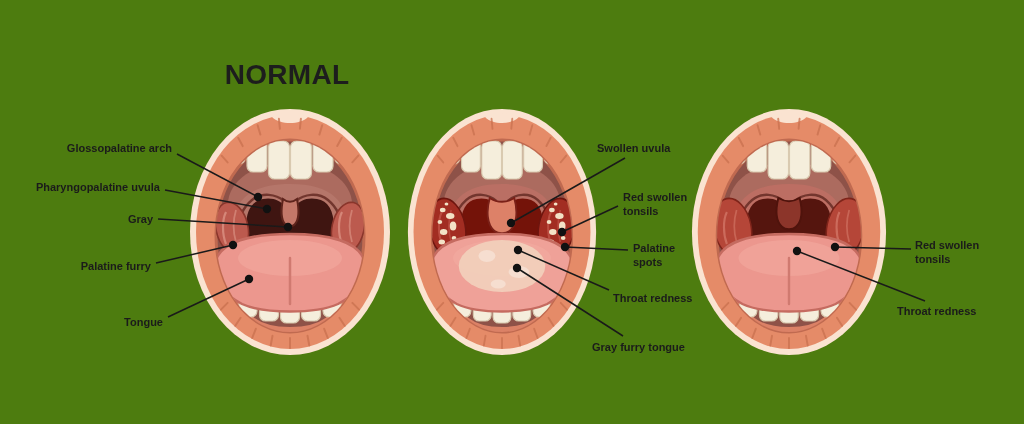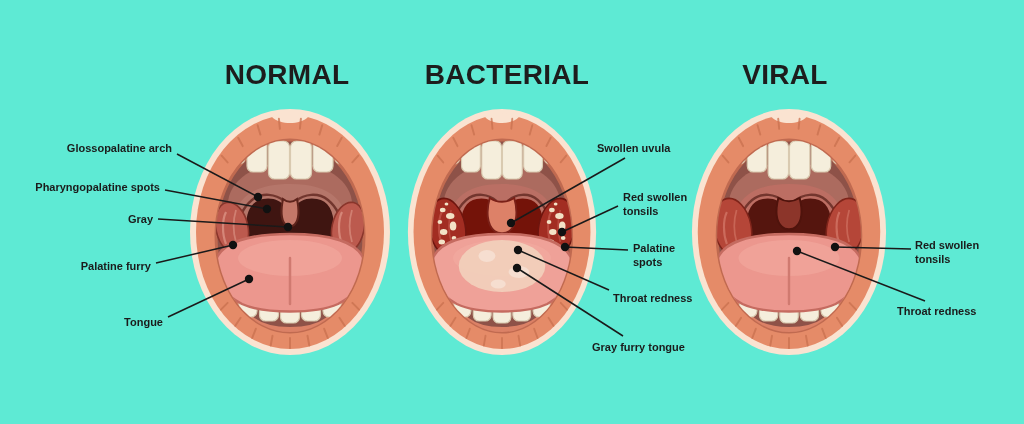--- a/index.html
+++ b/index.html
@@ -1,39 +1,37 @@
 <!DOCTYPE html>
 <html><head>
 <meta charset="utf-8">
 <style>
   html,body{margin:0;padding:0;background:#ffffff;}
   #stage{
-    position:relative;width:1024px;height:424px;background:#5eead4;overflow:hidden;
+    position:relative;width:1024px;height:424px;background:#4d7c0f;overflow:hidden;
     font-family:"Liberation Sans", sans-serif;
   }
   .panel-title{
     position:absolute;top:59px;transform:translateX(-50%);
     font-size:28px;font-weight:700;color:#1d1d1d;letter-spacing:.3px;white-space:nowrap;
   }
   .mouth-svg{position:absolute;}
   #overlay{position:absolute;left:0;top:0;pointer-events:none;}
   .anatomy-label{
     position:absolute;font-size:11px;font-weight:700;color:#1b1b1b;
     line-height:1.28;white-space:pre-line;transform:translateY(-50%);
   }
   .anatomy-label.left{text-align:right;}
   .anatomy-label.right{text-align:left;}
 </style>
 </head>
 <body>
 
 <div id="stage">
   <div class="panel-title" style="left: 287px;">NORMAL</div>
-  <div class="panel-title" style="left: 507px;">BACTERIAL</div>
-  <div class="panel-title" style="left: 785px;">VIRAL</div>
   <svg class="mouth-svg" viewBox="0 0 204 248" preserveAspectRatio="none" width="204" height="248" style="left: 188px; top: 108px;">
       <ellipse cx="102" cy="124" rx="100" ry="123" fill="#fae3d1"></ellipse>
       <ellipse cx="102" cy="124" rx="94" ry="117" fill="#e58b68"></ellipse>
       <path d="M84,9 C92,17 112,17 120,9 C112,4 92,4 84,9 Z" fill="#fae3d1"></path>
       <g stroke="#c9714f" stroke-width="2" opacity=".75" stroke-linecap="round">
         <line x1="164.4" y1="194.9" x2="171.1" y2="201.6"></line>
         <line x1="151.4" y1="209.8" x2="156.7" y2="217.8"></line>
         <line x1="136.2" y1="220.8" x2="139.8" y2="230.0"></line>
         <line x1="119.5" y1="227.7" x2="121.3" y2="237.5"></line>
         <line x1="102.0" y1="230.0" x2="102.0" y2="240.0"></line>
@@ -251,21 +249,21 @@
       <line x1="609" y1="290" x2="518" y2="250" stroke="#1a1a1a" stroke-width="1.5"></line>
       <circle cx="518" cy="250" r="4.2" fill="#111111"></circle>
       <line x1="623" y1="336" x2="517" y2="268" stroke="#1a1a1a" stroke-width="1.5"></line>
       <circle cx="517" cy="268" r="4.2" fill="#111111"></circle>
       <line x1="911" y1="249" x2="835" y2="247" stroke="#1a1a1a" stroke-width="1.5"></line>
       <circle cx="835" cy="247" r="4.2" fill="#111111"></circle>
       <line x1="925" y1="301" x2="797" y2="251" stroke="#1a1a1a" stroke-width="1.5"></line>
       <circle cx="797" cy="251" r="4.2" fill="#111111"></circle>
     </svg>
 <div class="anatomy-label left" style="top: 148px; right: 852px;">Glossopalatine arch</div>
-    <div class="anatomy-label left" style="top: 187px; right: 864px;">Pharyngopalatine spots</div>
+    <div class="anatomy-label left" style="top: 187px; right: 864px;">Pharyngopalatine uvula</div>
     <div class="anatomy-label left" style="top: 219px; right: 871px;">Gray</div>
     <div class="anatomy-label left" style="top: 266px; right: 873px;">Palatine furry</div>
     <div class="anatomy-label left" style="top: 322px; right: 861px;">Tongue</div>
     <div class="anatomy-label right" style="top: 148px; left: 597px; text-align: right;">Swollen uvula</div>
     <div class="anatomy-label right" style="top: 204px; left: 623px;">Red swollen
 tonsils</div>
     <div class="anatomy-label right" style="top: 255px; left: 633px;">Palatine
 spots</div>
     <div class="anatomy-label right" style="top: 298px; left: 613px;">Throat redness</div>
     <div class="anatomy-label right" style="top: 347px; left: 592px;">Gray furry tongue</div>

